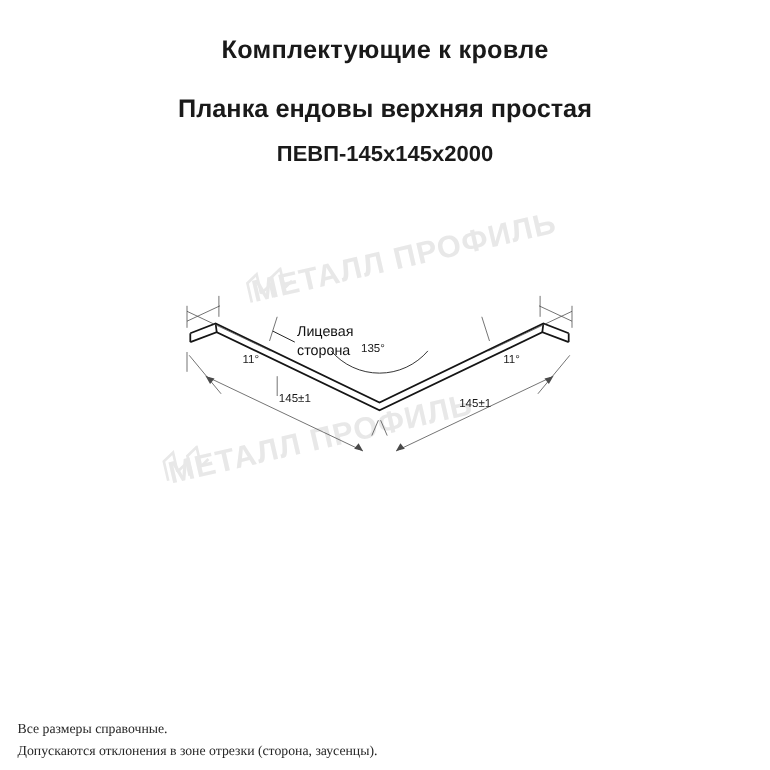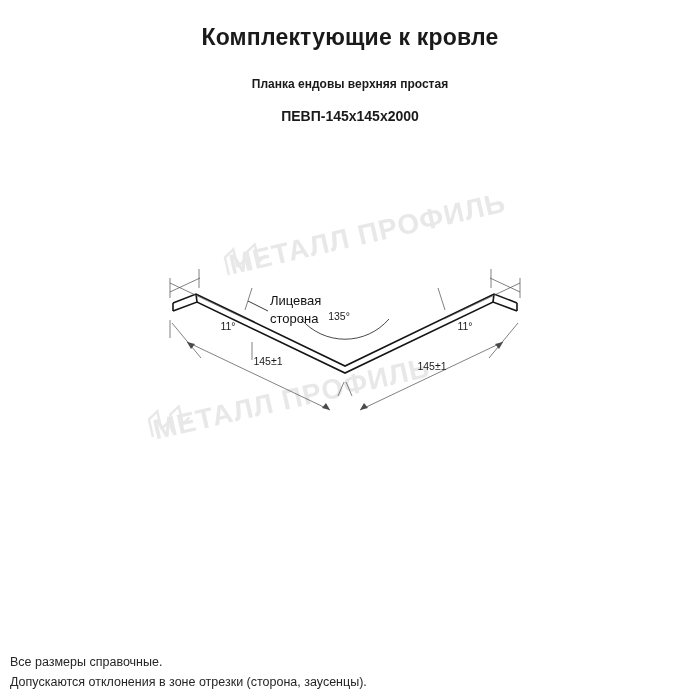--- a/index.html
+++ b/index.html
@@ -15,53 +15,54 @@
     overflow: hidden;
     position: relative;
   }
   .page {
     position: relative;
     width: 700px;
     height: 700px;
   }
   .titles {
     text-align: center;
-    padding-top: 24px;
+    padding-top: 32px;
   }
   .title-main {
     font-size: 23px;
     font-weight: bold;
     letter-spacing: 0.2px;
     margin: 0;
   }
   .title-sub {
-    font-size: 12px;
+    font-size: 23px;
     font-weight: bold;
     margin: 26px 0 0 0;
   }
   .title-code {
-    font-size: 14px;
+    font-size: 20px;
     font-weight: bold;
     margin: 17px 0 0 0;
   }
   .drawing-area {
     position: absolute;
     left: 0;
     top: 170px;
     width: 700px;
     height: 330px;
   }
   .drawing-area svg {
     display: block;
   }
   .footer {
     position: absolute;
-    left: 10px;
+    left: 16px;
     bottom: 8px;
     width: 670px;
+    font-family: Liberation Serif, serif;
   }
   .footer-line {
     font-size: 12.5px;
     color: #262626;
     line-height: 1.55;
     margin: 0;
   }
   .wm {
     position: absolute;
     font-family: "Liberation Sans", sans-serif;

